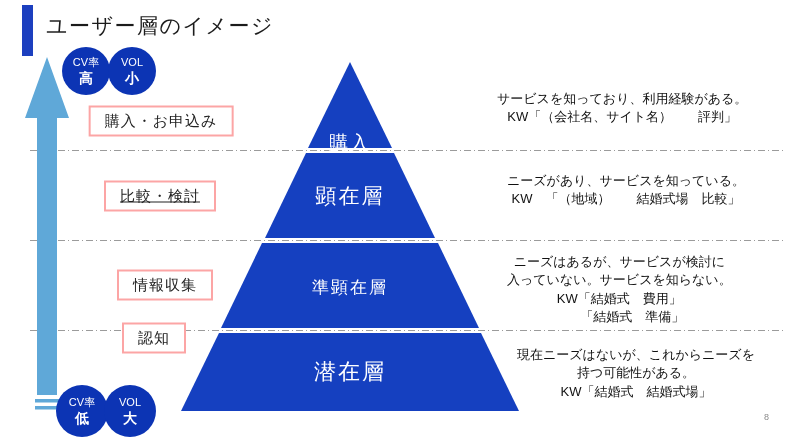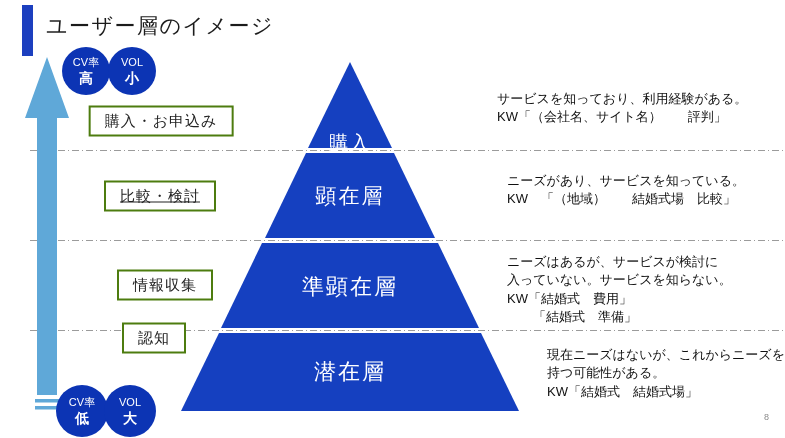--- a/index.html
+++ b/index.html
@@ -11,45 +11,45 @@
   .abs { position:absolute; }
   .bg-svg { position:absolute; left:0; top:0; }
   .title-bar { left:22px; top:5px; width:11px; height:51px; background:#1C3FBF; }
   .page-title { left:46px; top:12px; font-size:21px; color:#1b1b1b; letter-spacing:1.5px; }
   .layer-label {
     color:#ffffff; transform:translate(-50%,-50%); white-space:nowrap;
     letter-spacing:2px; font-weight:500;
   }
   .ll-1 { left:350px; top:143px; font-size:19px; }
   .ll-2 { left:350px; top:196px; font-size:21px; }
-  .ll-3 { left:350px; top:287px; font-size:22px; }
+  .ll-3 { left:350px; top:287px; font-size:17px; }
   .ll-4 { left:350px; top:372px; font-size:22px; }
   .action-box {
-    transform:translate(-50%,-50%); border:2px solid #4d7c0f; background:#ffffff;
+    transform:translate(-50%,-50%); border:2px solid #fca5a5; background:#ffffff;
     font-size:15px; color:#222; padding:4px 14px; white-space:nowrap; letter-spacing:1px;
   }
   .ab-1 { left:161px; top:121px; }
   .ab-2 { left:160px; top:196px;text-decoration:underline; }
   .ab-3 { left:165px; top:285px; }
   .ab-4 { left:154px; top:338px; }
   .circle {
     border-radius:50%; background:#0C34B4; color:#fff; display:flex; flex-direction:column;
     align-items:center; justify-content:center; text-align:center;
   }
   .circle .c-metric { font-size:11px; line-height:1.2; }
   .circle .c-level  { font-size:14px; font-weight:bold; line-height:1.15; }
   .ct-1 { left:62px;  top:47px;  width:48px; height:48px; }
   .ct-2 { left:108px; top:47px;  width:48px; height:48px; }
   .cb-1 { left:56px;  top:385px; width:52px; height:52px; }
   .cb-2 { left:104px; top:385px; width:52px; height:52px; }
-  .desc { font-size:13px; color:#111; line-height:1.42; white-space:nowrap; }
+  .desc { font-size:13px; color:#111; line-height:1.42; white-space:nowrap;text-align:center; }
   .d-1 { left:497px; top:90px; }
   .d-2 { left:507px; top:172px; }
   .d-3 { left:507px; top:253px; }
-  .d-4 { left:547px; top:346px; }
+  .d-4 { left:517px; top:346px; }
   .page-num { left:764px; top:412px; font-size:9px; color:#8a8a8a; }
 </style>
 </head>
 <body>
 
 <div class="canvas">
 
   <svg class="bg-svg" width="785" height="438" viewBox="0 0 785 438">
 
     <line x1="30" y1="150.5" x2="783" y2="150.5" stroke="#9b9b9b" stroke-width="1.1" stroke-dasharray="7 3 1 3"></line>

